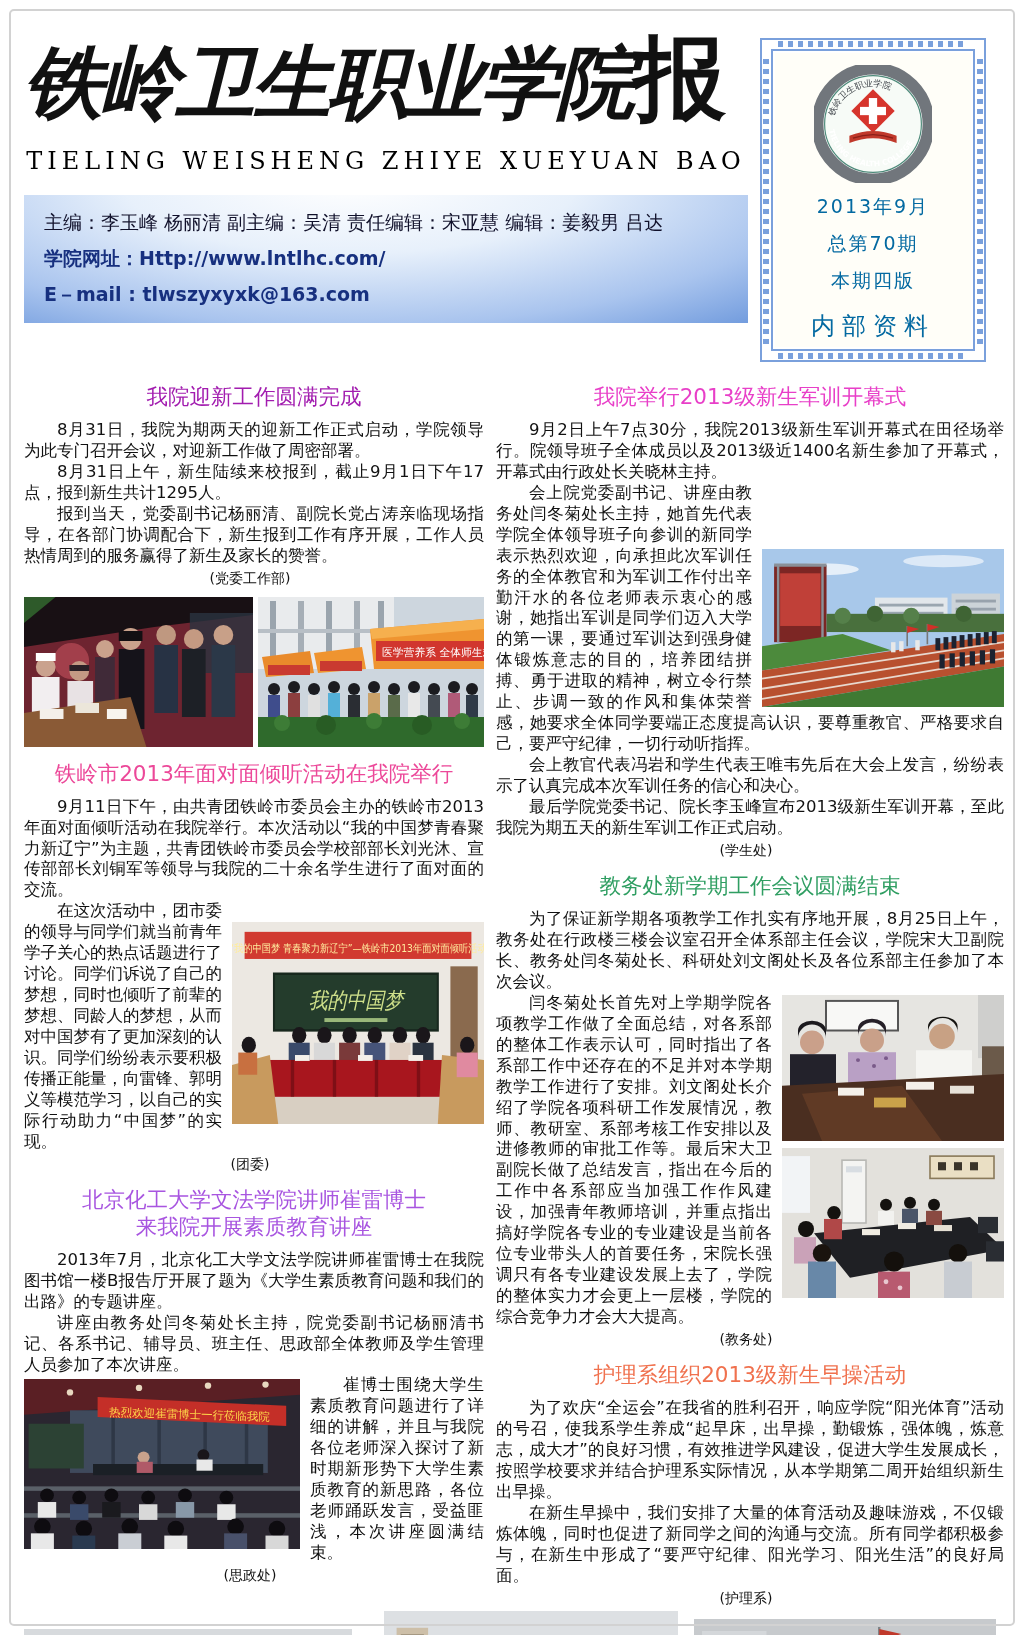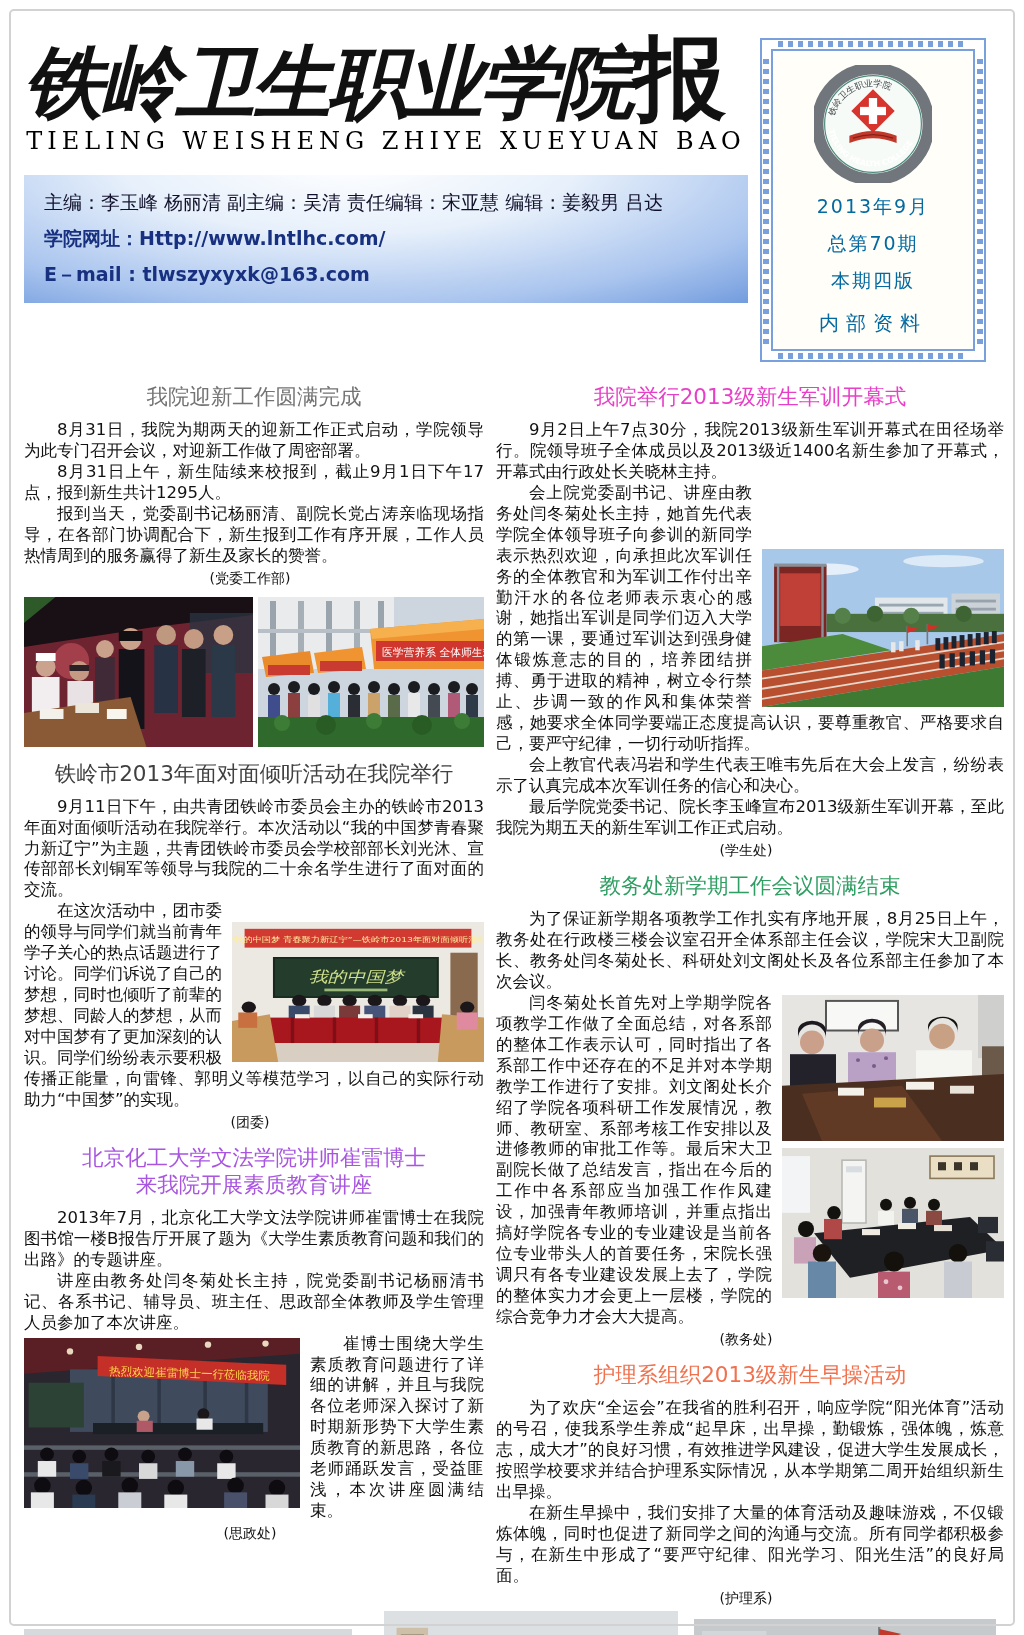--- a/index.html
+++ b/index.html
@@ -9,70 +9,70 @@
 
   
   .masthead{display:flex;padding:30px 20px 0 24px;}
   .mast-left{width:724px;}
   .calligraphy{white-space:nowrap;line-height:1.05;}
   .calligraphy .brush{font-family:"DejaVu Serif","Liberation Serif",serif;font-style:italic;
       font-weight:700;font-size:79px;letter-spacing:-3px;}
   .calligraphy .bao{font-family:"DejaVu Serif","Liberation Serif",serif;font-weight:900;
       font-size:92px;font-style:normal;margin-left:2px;}
   .english{font-family:"DejaVu Serif","Liberation Serif",serif;font-size:24px;letter-spacing:5px;
-      text-align:center;margin-top:0;color:#000;}
+      text-align:center;margin-top:20px;color:#000;}
   .info-box{margin-top:20px;height:128px;padding:10px 20px;box-sizing:border-box;
       display:flex;flex-direction:column;justify-content:space-around;
       background:radial-gradient(ellipse 90% 160% at 45% -10%, #ffffff 0%, #e7f0fb 35%, #a9c4ee 70%, #5f8ed8 100%);
       font-size:19px;}
   .info-box .l1{color:#10102a;}
   .info-box .l2,.info-box .l3{color:#17307f;font-weight:bold;}
 
   
   .issue-box{position:relative;width:226px;height:324px;margin-left:12px;margin-top:8px;flex:none;}
   .ib-frame{position:absolute;inset:0;border:2px solid #7aa0dc;}
   .ib-frame2{position:absolute;inset:11px;border:2px solid #7aa0dc;}
   .ib-strip{position:absolute;background:repeating-linear-gradient(90deg,#7aa0dc 0 5px,transparent 5px 10px);height:6px;left:18px;right:18px;}
   .ib-strip.top{top:3px;} .ib-strip.bot{bottom:3px;}
   .ib-strip-v{position:absolute;background:repeating-linear-gradient(0deg,#7aa0dc 0 5px,transparent 5px 10px);width:6px;top:18px;bottom:18px;}
   .ib-strip-v.lft{left:3px;} .ib-strip-v.rgt{right:3px;}
   .ib-content{position:absolute;inset:15px;display:flex;flex-direction:column;align-items:center;background:#fffef8;}
   .logo{width:118px;height:118px;margin-top:12px;}
   .ib-line{font-size:19px;letter-spacing:2px;color:#0369a1;margin-top:11px;}
-  .ib-line.big{font-size:20px;letter-spacing:7px;margin-top:16px;}
+  .ib-line.big{font-size:24px;letter-spacing:7px;margin-top:16px;}
 
   
   .cols{display:flex;gap:12px;padding:0 20px 0 24px;margin-top:8px;}
   .col-left{width:460px;flex:none;}
   .col-right{flex:1;min-width:0;}
   h2.atitle{text-align:center;font-weight:400;font-size:21.5px;margin:14px 0 9px;line-height:1.25;}
   .art p{margin:0;text-align:justify;text-indent:2em;font-size:16.5px;line-height:1.27;}
   .sig{text-align:center;font-size:14px;line-height:1.3;padding-right:8px;margin:2px 0 0;}
   .clear{clear:both;}
 
   .ph{background:#ccc;overflow:hidden;display:block;}
   .ph svg{display:block;width:100%;height:100%;}
   .photo-row{display:flex;gap:5px;margin:10px 0 0;}
   .ph.reg1{width:229px;height:150px;}
   .ph.reg2{width:226px;height:150px;}
   .fr{float:right;} .fl{float:left;}
-  .ph.classroom{width:252px;height:140px;margin:21px 0 4px 10px;}
+  .ph.classroom{width:252px;height:202px;margin:21px 0 4px 10px;}
   .ph.lecture{width:276px;height:170px;margin:4px 10px 2px 0;}
   .ph.track{width:242px;height:158px;margin:66px 0 4px 10px;}
   .meet-stack{float:right;width:222px;margin:2px 0 4px 10px;}
   .ph.meet1{width:222px;height:146px;}
   .ph.meet2{width:222px;height:150px;margin-top:7px;}
 
   .bottom-row{display:flex;padding:0 20px 0 24px;margin-top:4px;}
   .ph.grass1{width:328px;height:200px;margin-top:18px;}
   .ph.grass2{width:294px;height:214px;margin-left:32px;}
   .ph.grass3{width:302px;height:206px;margin-left:16px;margin-top:8px;}
 
   
-  .t-orange{color:#737373;} .t-green{color:#404040;} .t-purple{color:#a855e0;}
+  .t-orange{color:#a21caf;} .t-green{color:#ec4899;} .t-purple{color:#a855e0;}
   .t-magenta{color:#e83fc8;} .t-jade{color:#2f9e62;} .t-salmon{color:#f0714e;}
 </style>
 </head>
 <body>
 
 <div class="page">
 
   <div class="masthead">
     <div class="mast-left">
       <div class="calligraphy"><span class="brush">铁岭卫生职业学院</span><span class="bao">报</span></div>

